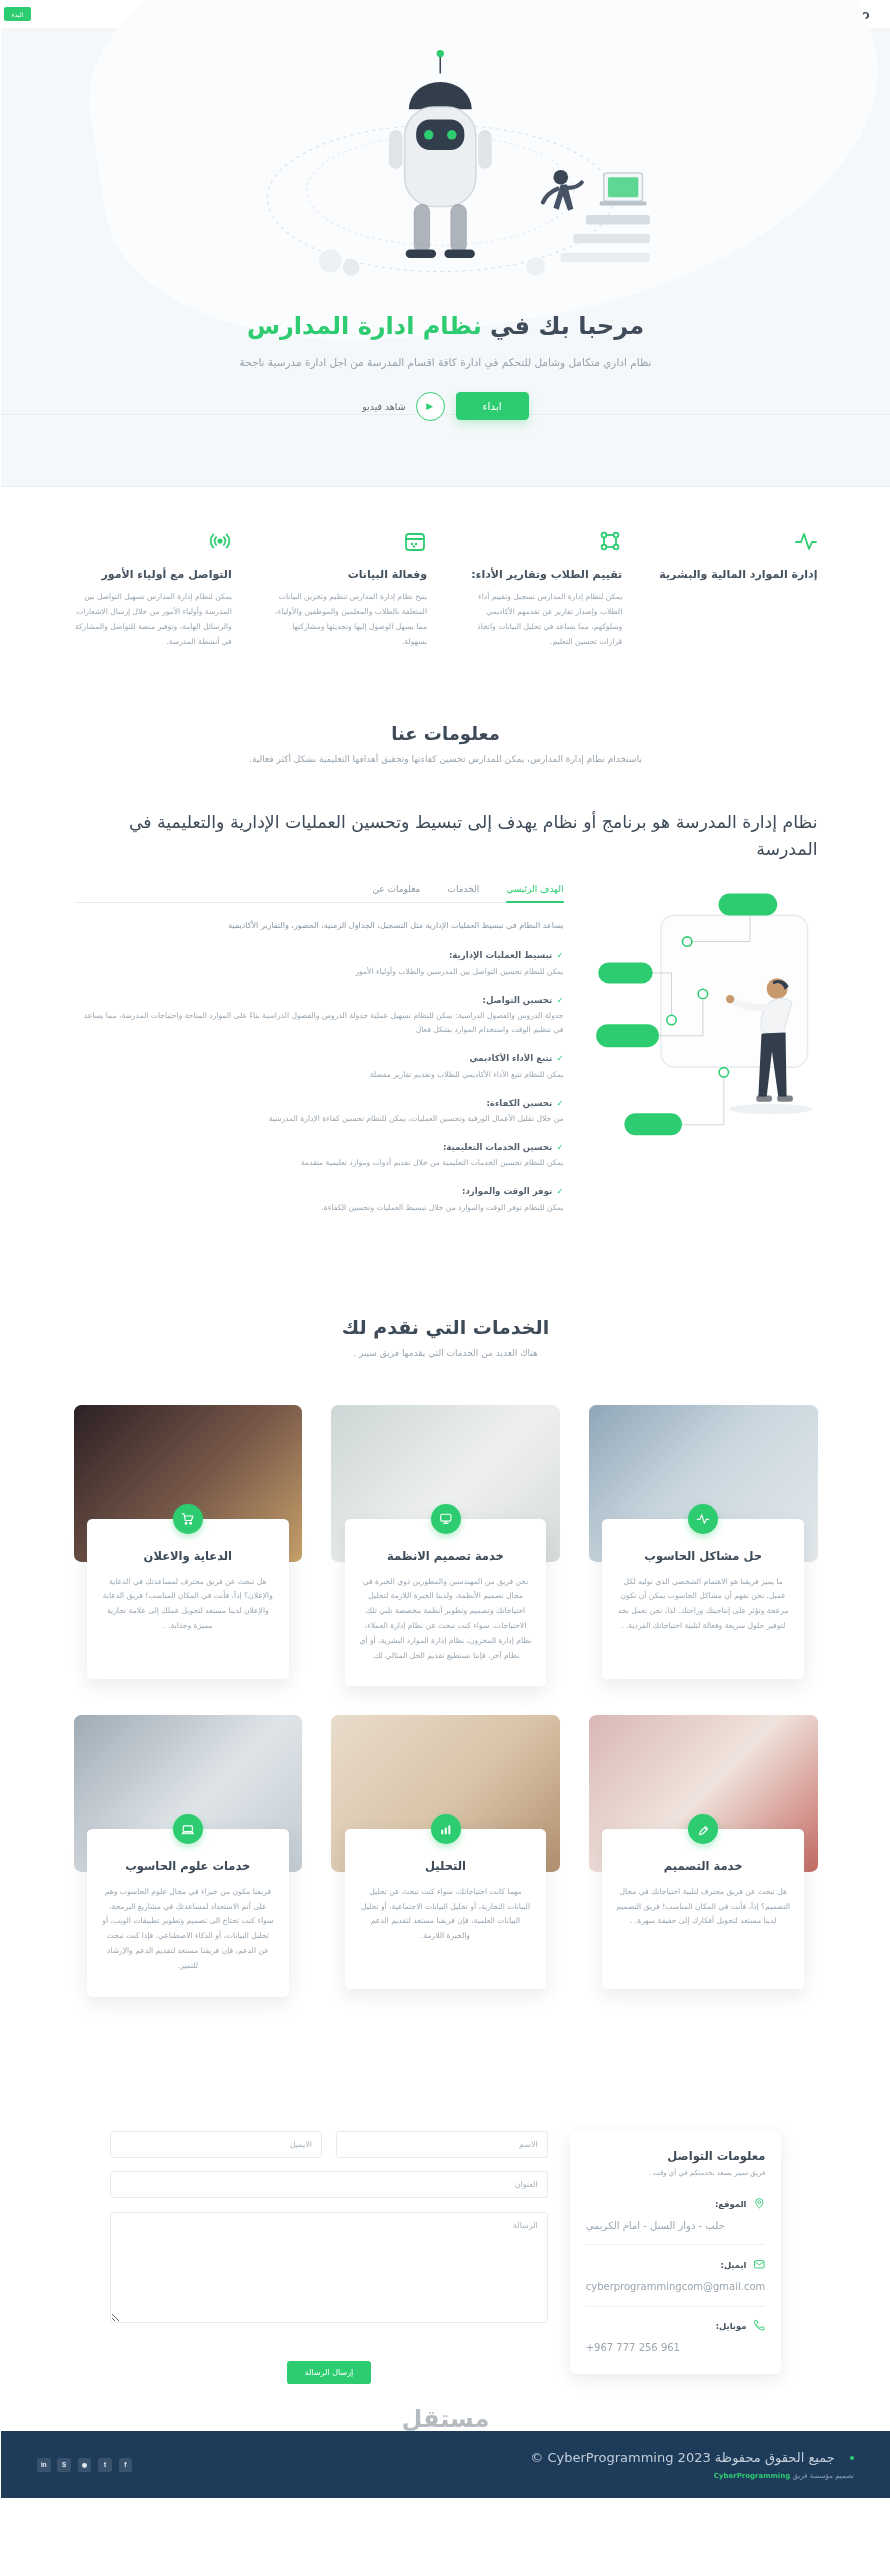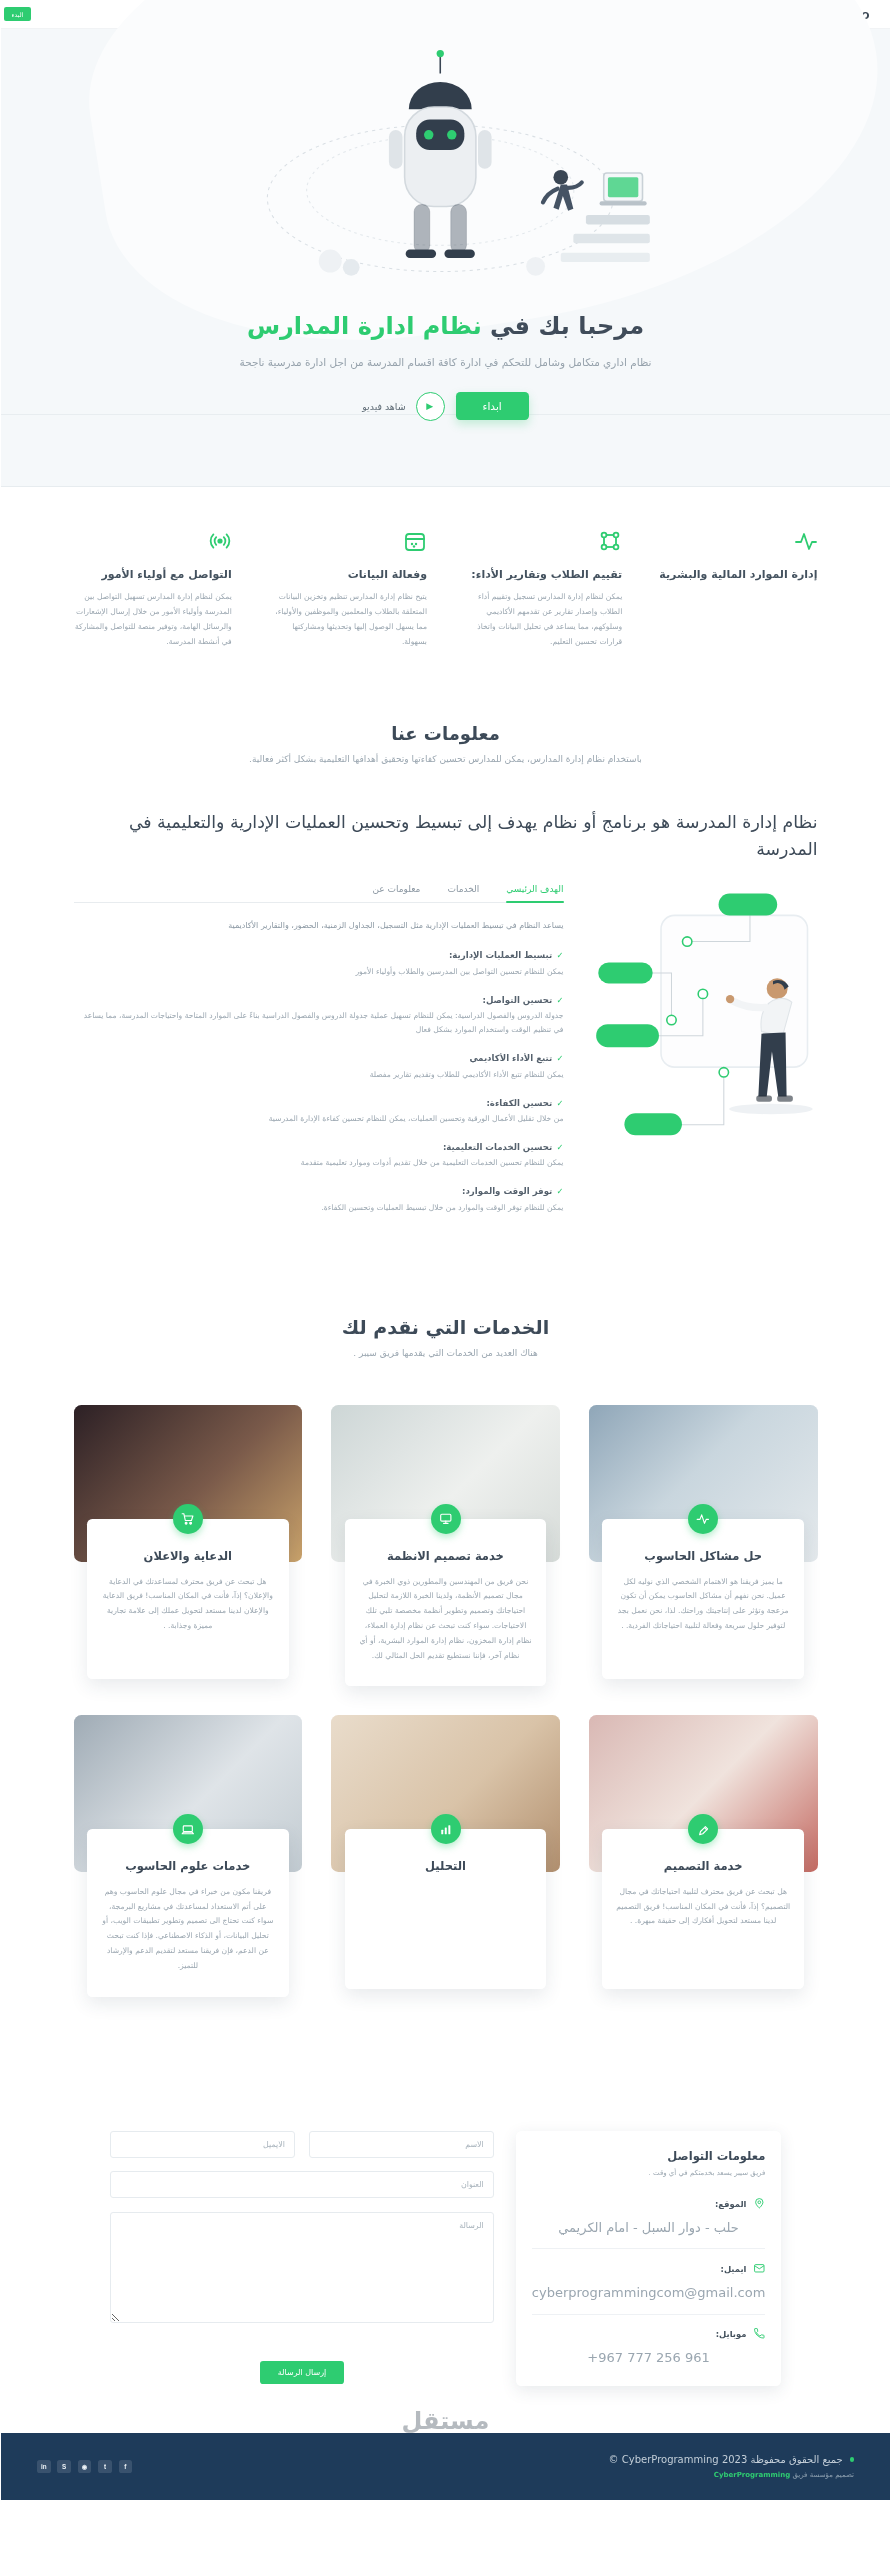--- a/index.html
+++ b/index.html
@@ -118,21 +118,21 @@
   .info-card {
     flex: 0 0 173px; background: #fff; border-radius: 5.2px; padding: 18px 15.7px 21px;
     box-shadow: 0 4.2px 15.7px rgba(40,60,80,.10);
   }
   .info-card h3 { font-size: 11.5px; color: #3d4a58; font-weight: 600; }
   .info-card .isub { font-size: 7px; color: #9aa6b0; margin-top: 6.3px; }
   .info-row { border-top: 0.5px solid #eef1f4; margin-top: 13.6px; padding-top: 12.6px; }
   .info-row:first-of-type { border-top: none; margin-top: 7.3px; }
   .info-head { display: flex; align-items: center; gap: 6.3px; }
   .info-head .lbl { font-size: 8.4px; color: #46535f; font-weight: 600; }
-  .info-val { text-align: center; font-size: 13px; color: #9aa6b0; margin-top: 8.4px; direction: ltr; }
+  .info-val { text-align: left; font-size: 10px; color: #9aa6b0; margin-top: 8.4px; direction: ltr; }
   .form { flex: 1; }
   .form-grid { display: grid; grid-template-columns: 1fr 1fr; gap: 13.6px; }
   .form input, .form textarea {
     width: 100%; border: 0.5px solid #e6ebef; border-radius: 3.1px; background: #fff;
     height: 27px; padding: 0 9.4px; font-size: 7.9px; color: #66727c;
     font-family: inherit; outline: none;
   }
   .form input::placeholder, .form textarea::placeholder { color: #a7b2bb; }
   .form .full { grid-column: 1 / -1; }
   .form textarea { height: 111px; padding: 8.4px 9.4px; resize: vertical; }
@@ -142,21 +142,21 @@
     font-size: 8px; padding: 7.3px 18px; cursor: pointer; font-family: inherit;
   }
   .watermark {
     position: absolute; bottom: -2.1px; left: 50%; transform: translateX(-50%);
     font-size: 24px; font-weight: 700; color: #a9afb5; opacity: .85; z-index: 3;
   }
 
   
   .footer { background: #1e3b5a; min-height: 67px; display: flex; align-items: center; }
   .footer-inner { width: 817px; margin: 0 auto; display: flex; justify-content: space-between; align-items: center; }
-  .copy-line { display: flex; align-items: center; gap: 7px; font-size: 10px; color: #c3ced8; }
+  .copy-line { display: flex; align-items: center; gap: 15px; font-size: 13px; color: #c3ced8; }
   .copy-dot { width: 4.2px; height: 4.2px; border-radius: 50%; background: #2ecc71; display: inline-block; }
   .design-line { margin-top: 6.3px; font-size: 7px; color: #8ea1b1; }
   .design-line .brand { color: #2ecc71; font-weight: 700; }
   .socials { display: flex; gap: 6.8px; direction: ltr; }
   .social {
     width: 13.6px; height: 13.6px; border-radius: 2.6px; background: rgba(255,255,255,.12);
     color: #eef3f7; font-size: 6.3px; font-weight: 700; display: grid; place-items: center;
     cursor: pointer; font-family: "Liberation Sans", sans-serif;
   }
 </style>
@@ -415,20 +415,21 @@
       <div class="photo p5"></div>
       <div class="panel">
         <span class="badge">
           <svg width="13.6" height="13.6" viewBox="0 0 24 24" fill="#fff">
               <rect x="4" y="12" width="3.5" height="8" rx="1"></rect>
               <rect x="10.2" y="8" width="3.5" height="12" rx="1"></rect>
               <rect x="16.5" y="4" width="3.5" height="16" rx="1"></rect>
             </svg>
         </span>
         <h3>التحليل</h3>
+        <p>مهما كانت احتياجاتك، سواء كنت تبحث عن تحليل البيانات التجارية، أو تحليل البيانات الاجتماعية، أو تحليل البيانات العلمية، فإن فريقنا مستعد لتقديم الدعم والخبرة اللازمة.</p>
       </div>
     </div>
 
     <div class="card">
       <div class="photo p6"></div>
       <div class="panel">
         <span class="badge">
           <svg width="13.6" height="13.6" viewBox="0 0 24 24" fill="none" stroke="#fff" stroke-width="2" stroke-linejoin="round">
               <rect x="4" y="5" width="16" height="10" rx="1.5"></rect>
               <path d="M2 19h20l-2.4-3H4.4z"></path>

